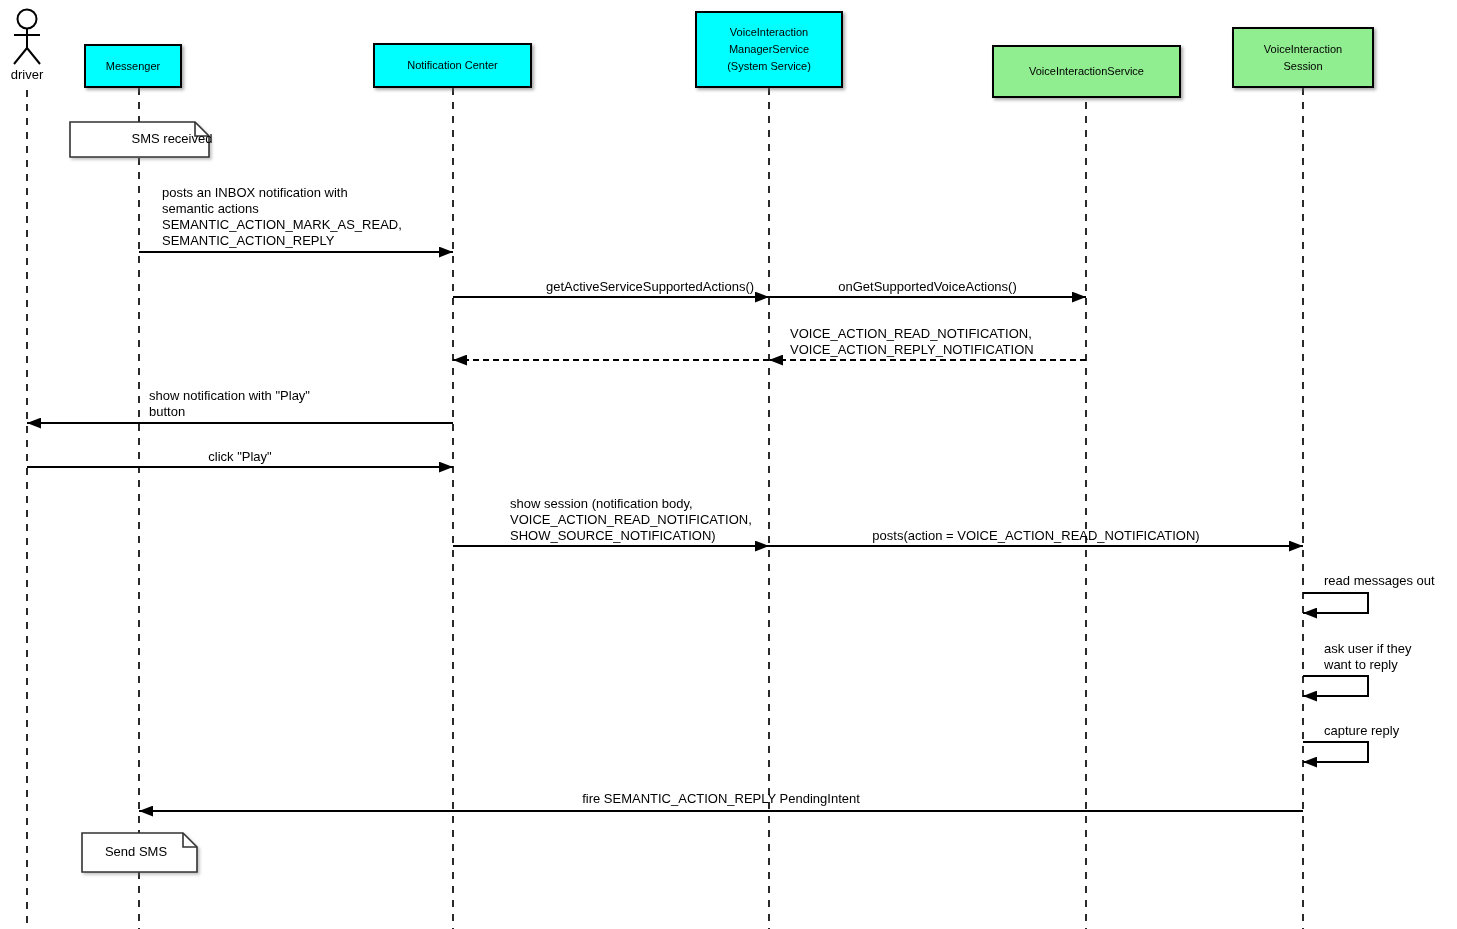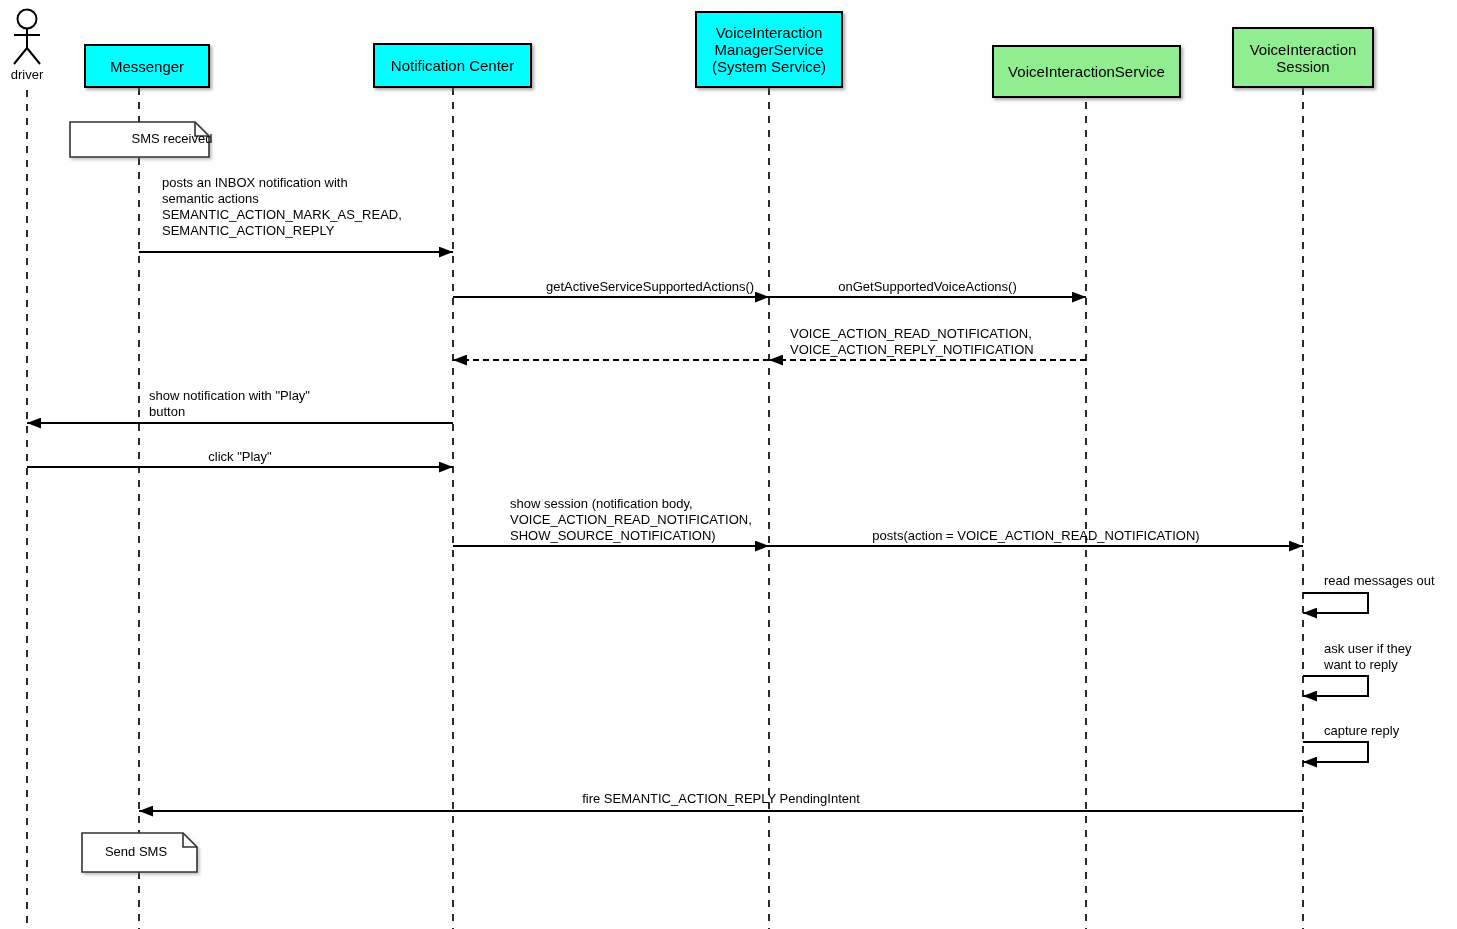--- a/index.html
+++ b/index.html
@@ -21,43 +21,43 @@
   .note-fold{fill:none;stroke:#333;stroke-width:1.6;}
   .note-wrap{filter:drop-shadow(2px 2px 1.5px rgba(120,120,120,.45));}
 
   .pbox{
     position:absolute;z-index:3;
     box-sizing:border-box;
     border:2.5px solid #000;
     box-shadow:2px 2px 3px rgba(110,110,110,.6);
     display:flex;align-items:center;justify-content:center;
     text-align:center;
-    font-size:15px;line-height:17px;
+    font-size:11px;line-height:17px;
     white-space:pre-line;
   }
   .cyan{background:#00FFFF;}
   .green{background:#90EE90;}
-  .pbox-messenger{left:84px;top:44px;width:126px;height:44px;}
+  .pbox-messenger{left:84px;top:44px;width:98px;height:44px;}
   .pbox-nc{left:373px;top:43px;width:159px;height:45px;}
   .pbox-vims{left:695px;top:11px;width:148px;height:77px;}
   .pbox-vis{left:992px;top:45px;width:189px;height:53px;}
   .pbox-session{left:1232px;top:27px;width:142px;height:61px;}
 
   .lbl{
     position:absolute;z-index:2;
     font-size:13px;line-height:16px;
     white-space:pre-line;
   }
   .lbl.center{text-align:center;}
   .actor-label{left:0px;top:67px;width:54px;text-align:center;}
   .note-label{z-index:2;text-align:center;white-space:nowrap;}
   .note1-label{left:70px;top:131px;width:128px;padding-left:38px;}
   .note2-label{left:82px;top:844px;width:108px;}
 
-  .lbl-m1{left:162px;top:175px;}
+  .lbl-m1{left:162px;top:185px;}
   .lbl-m2{left:453px;top:279px;width:316px;padding-left:39px;}
   .lbl-m3{left:769px;top:279px;width:317px;}
   .lbl-m4{left:790px;top:326px;}
   .lbl-m5{left:149px;top:388px;}
   .lbl-m6{left:27px;top:449px;width:426px;}
   .lbl-m7{left:468px;top:496px;margin-left:42px;}
   .lbl-m8{left:769px;top:528px;width:534px;}
   .lbl-m9{left:1324px;top:573px;}
   .lbl-m10{left:1324px;top:641px;}
   .lbl-m11{left:1324px;top:723px;}

